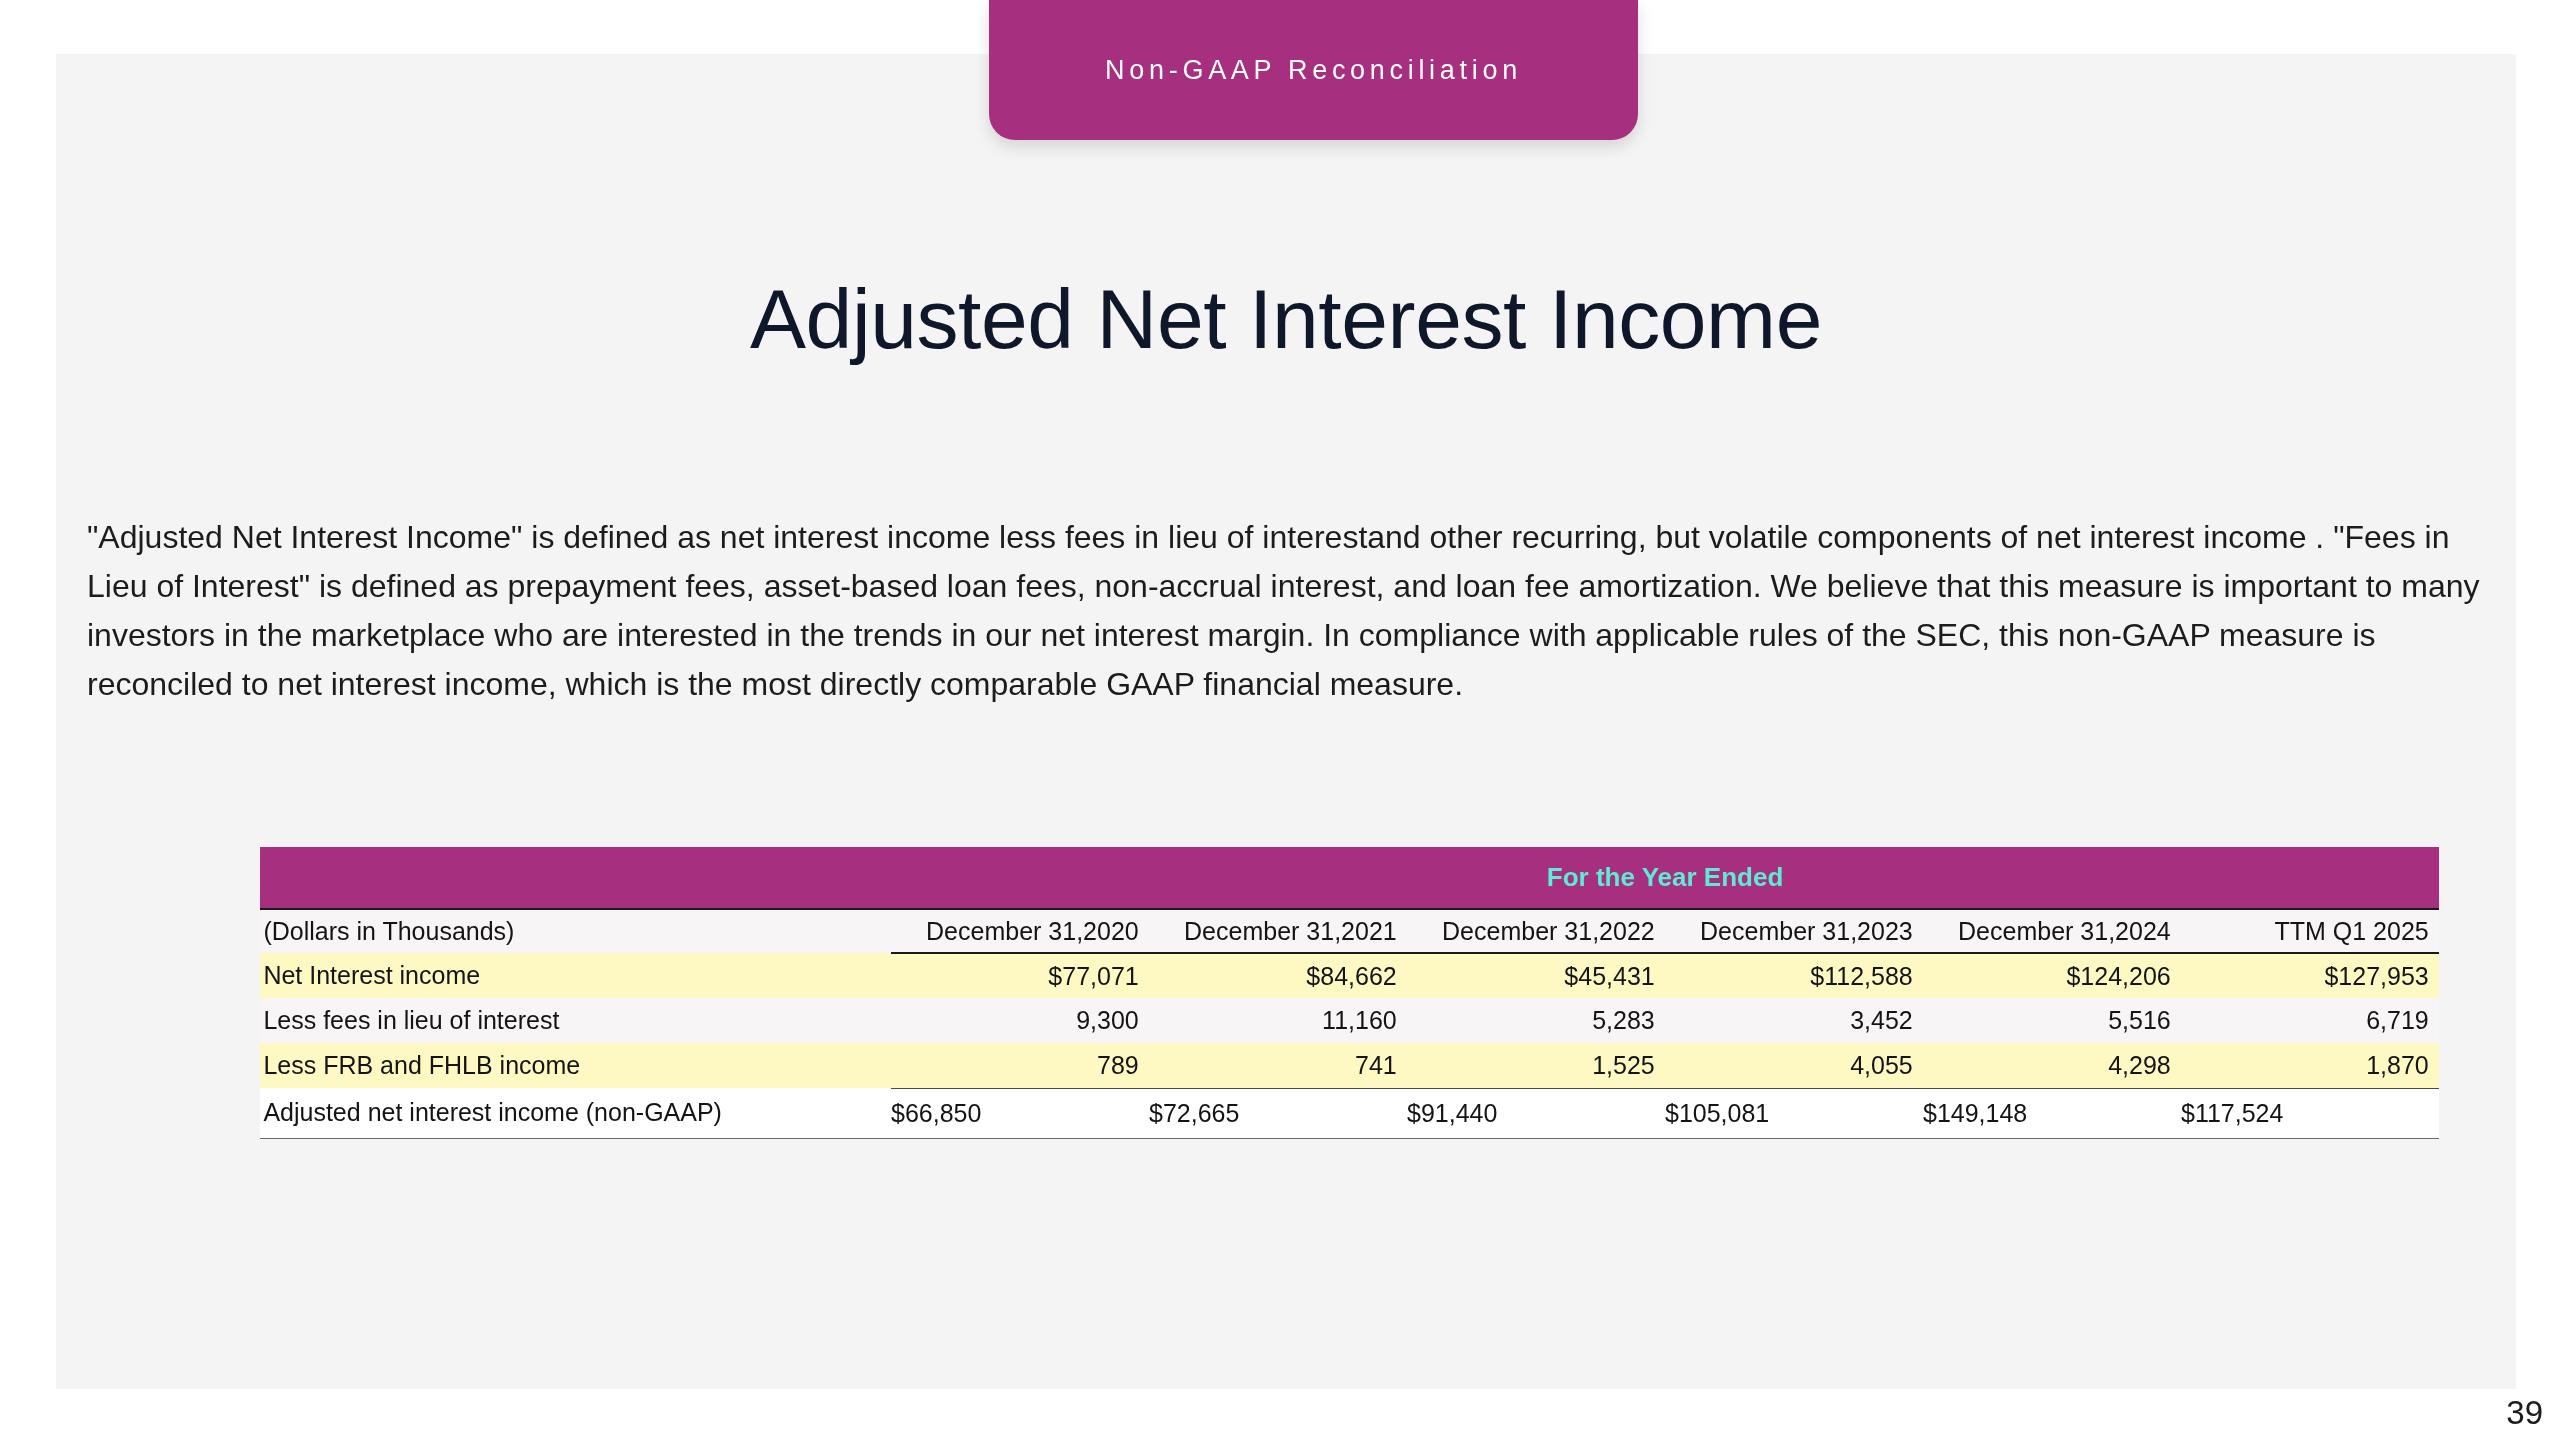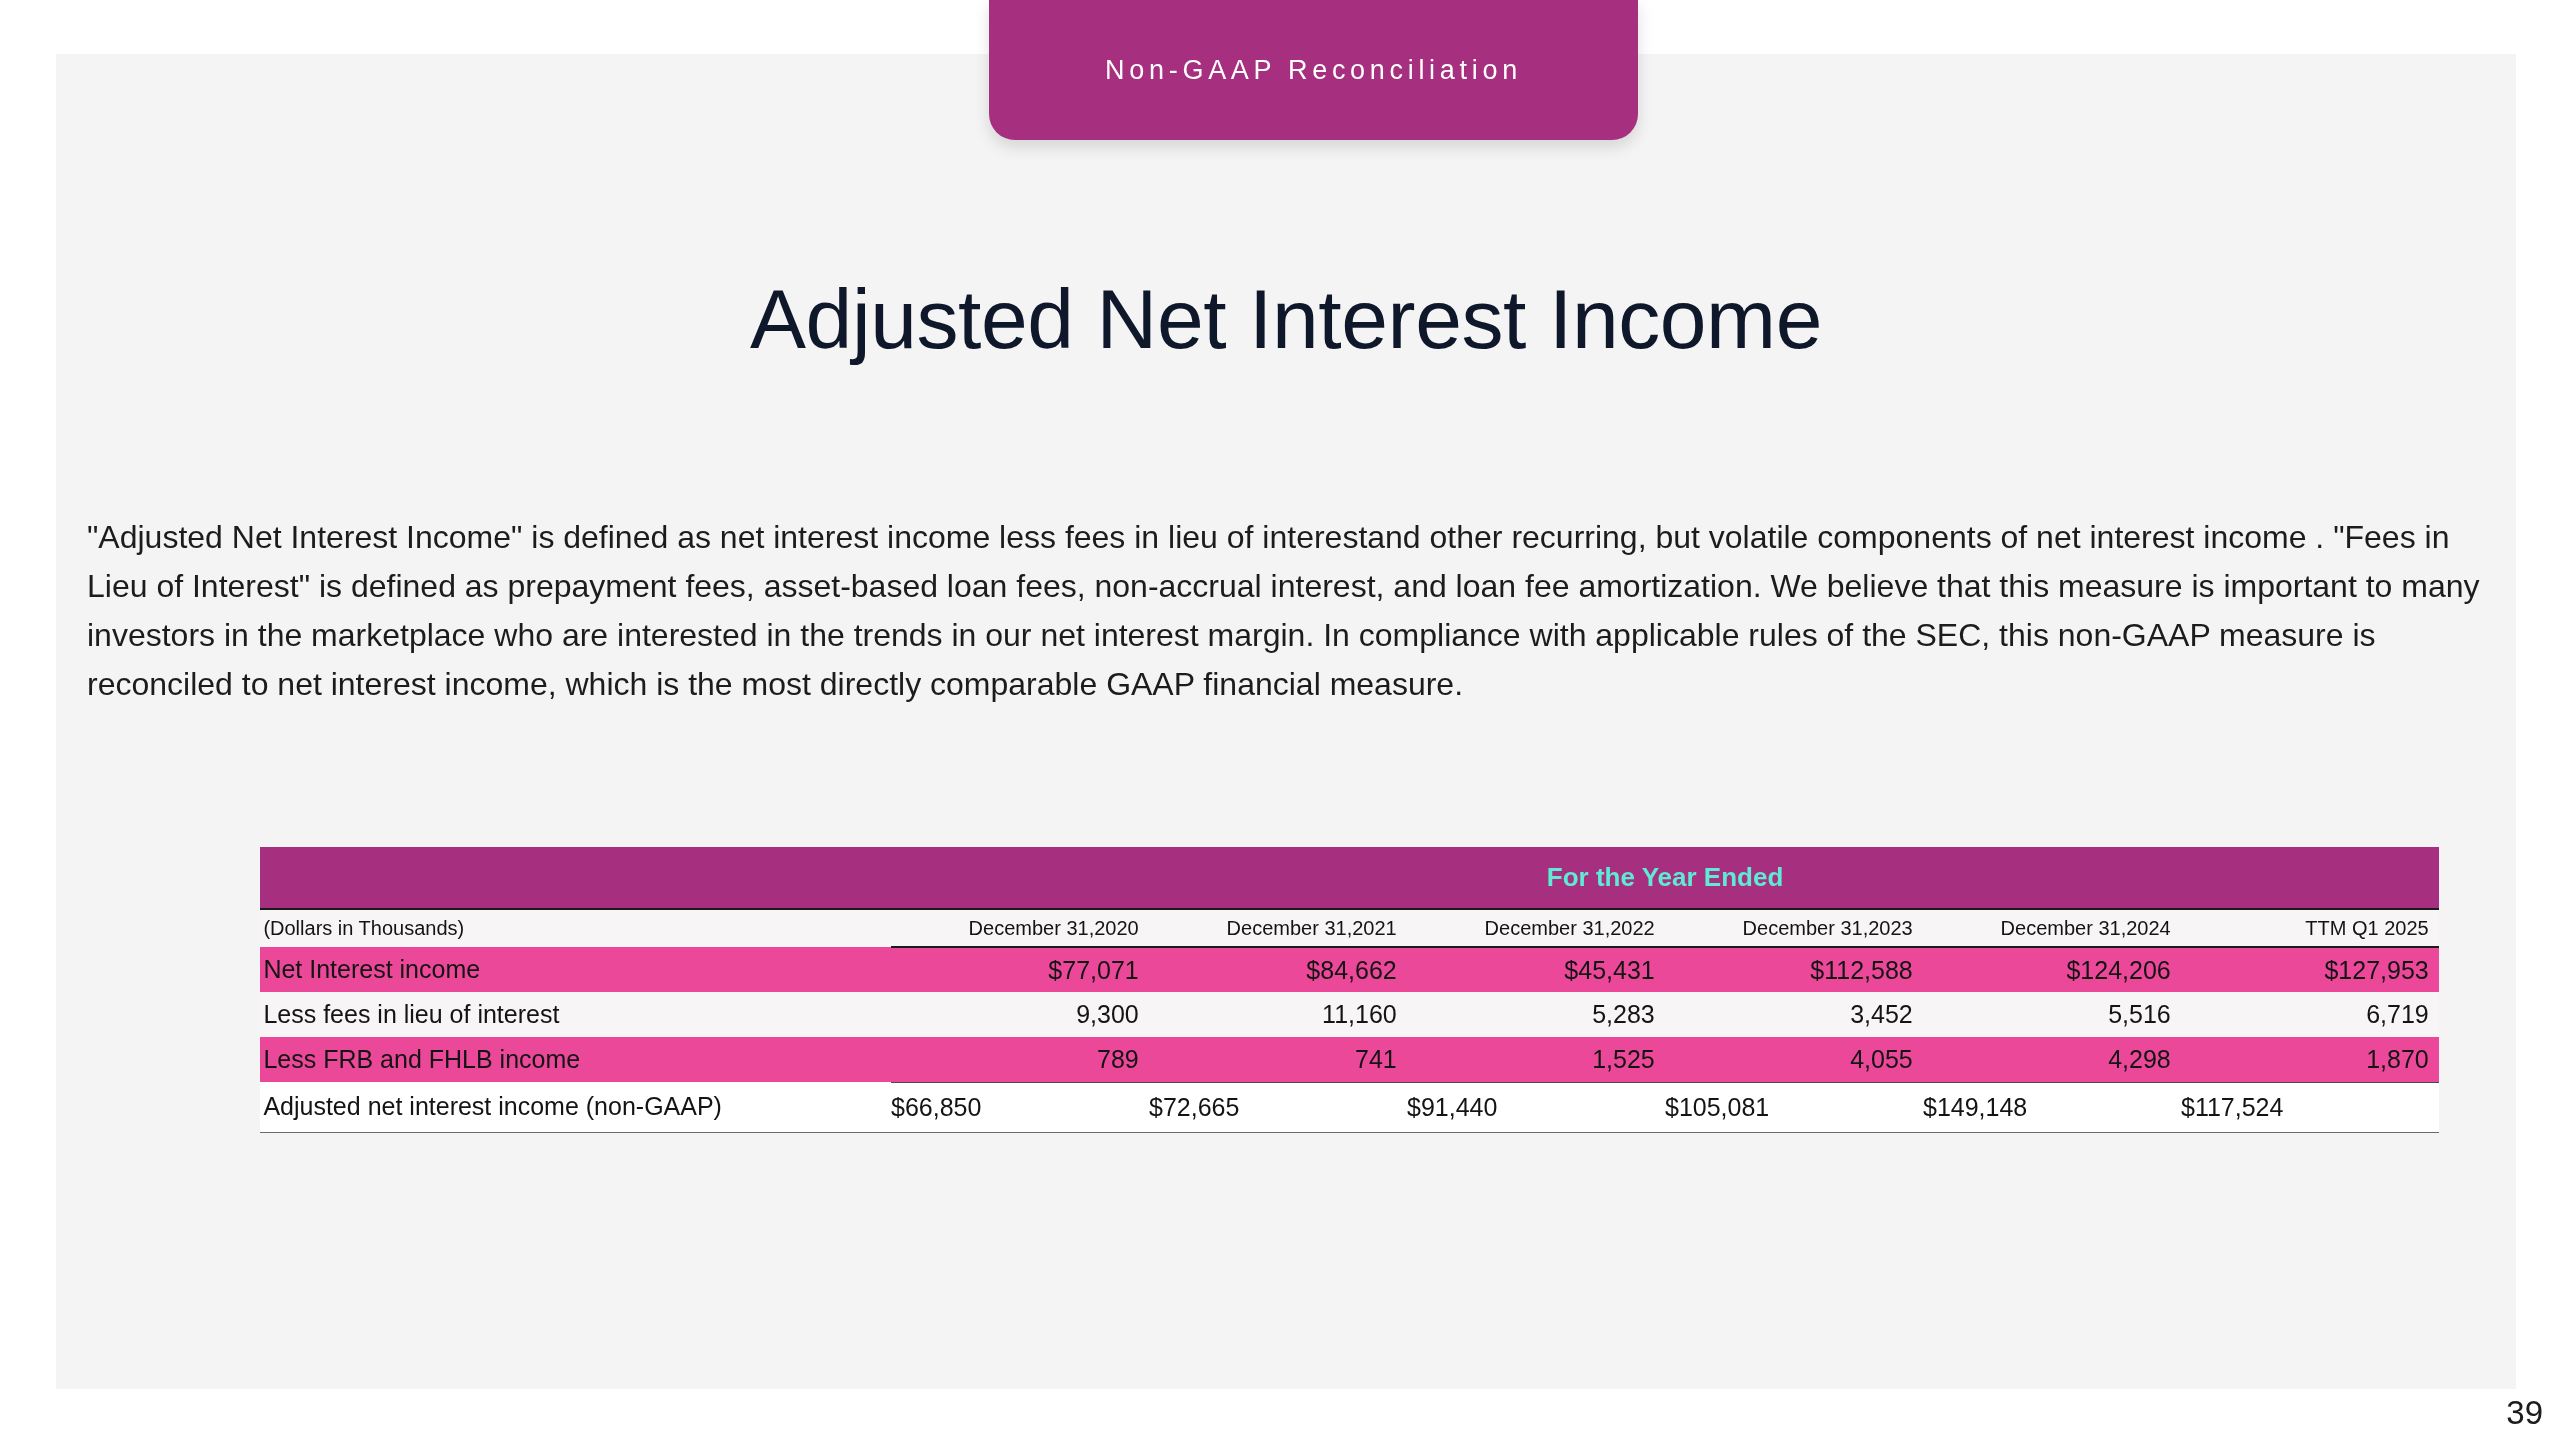--- a/index.html
+++ b/index.html
@@ -91,22 +91,22 @@
   }
   tr.band-row th.band-blank {
     background:#a6307f;
     border-bottom:2.6px solid #1a1a1a;
   }
 
   
   tr.colhead-row th {
     background:#f7f5f6;
     font-weight:400;
-    font-size:20px;
-    height:38px;
+    font-size:25px;
+    height:44px;
     padding:0 10.3px 0 0;
     text-align:right;
     vertical-align:middle;
     border-bottom:2.6px solid #1a1a1a;
     white-space:nowrap;
   }
   tr.colhead-row th.lbl {
     text-align:left;
     padding:0 0 0 3.4px;
     border-bottom:none;
@@ -114,21 +114,21 @@
 
   
   tr.data-row td {
     height:45px;
     padding:0 10.3px 0 0;
     text-align:right;
     vertical-align:middle;
     white-space:nowrap;
   }
   tr.data-row td.lbl { text-align:left; padding:0 0 0 3.4px; }
-  tr.data-row.shade td { background:#ec4899;margin-left:8px; }
+  tr.data-row.shade td { background:#fef9c3;margin-left:8px; }
   tr.data-row.plain td { background:#f7f5f6; }
 
   
   tr.total-row td {
     height:50px;
     padding:0 10.3px 0 0;
     vertical-align:middle;
     background:#ffffff;
     border-top:1.7px solid #4a4a4a;
     border-bottom:1.7px solid #6b6b6b;

